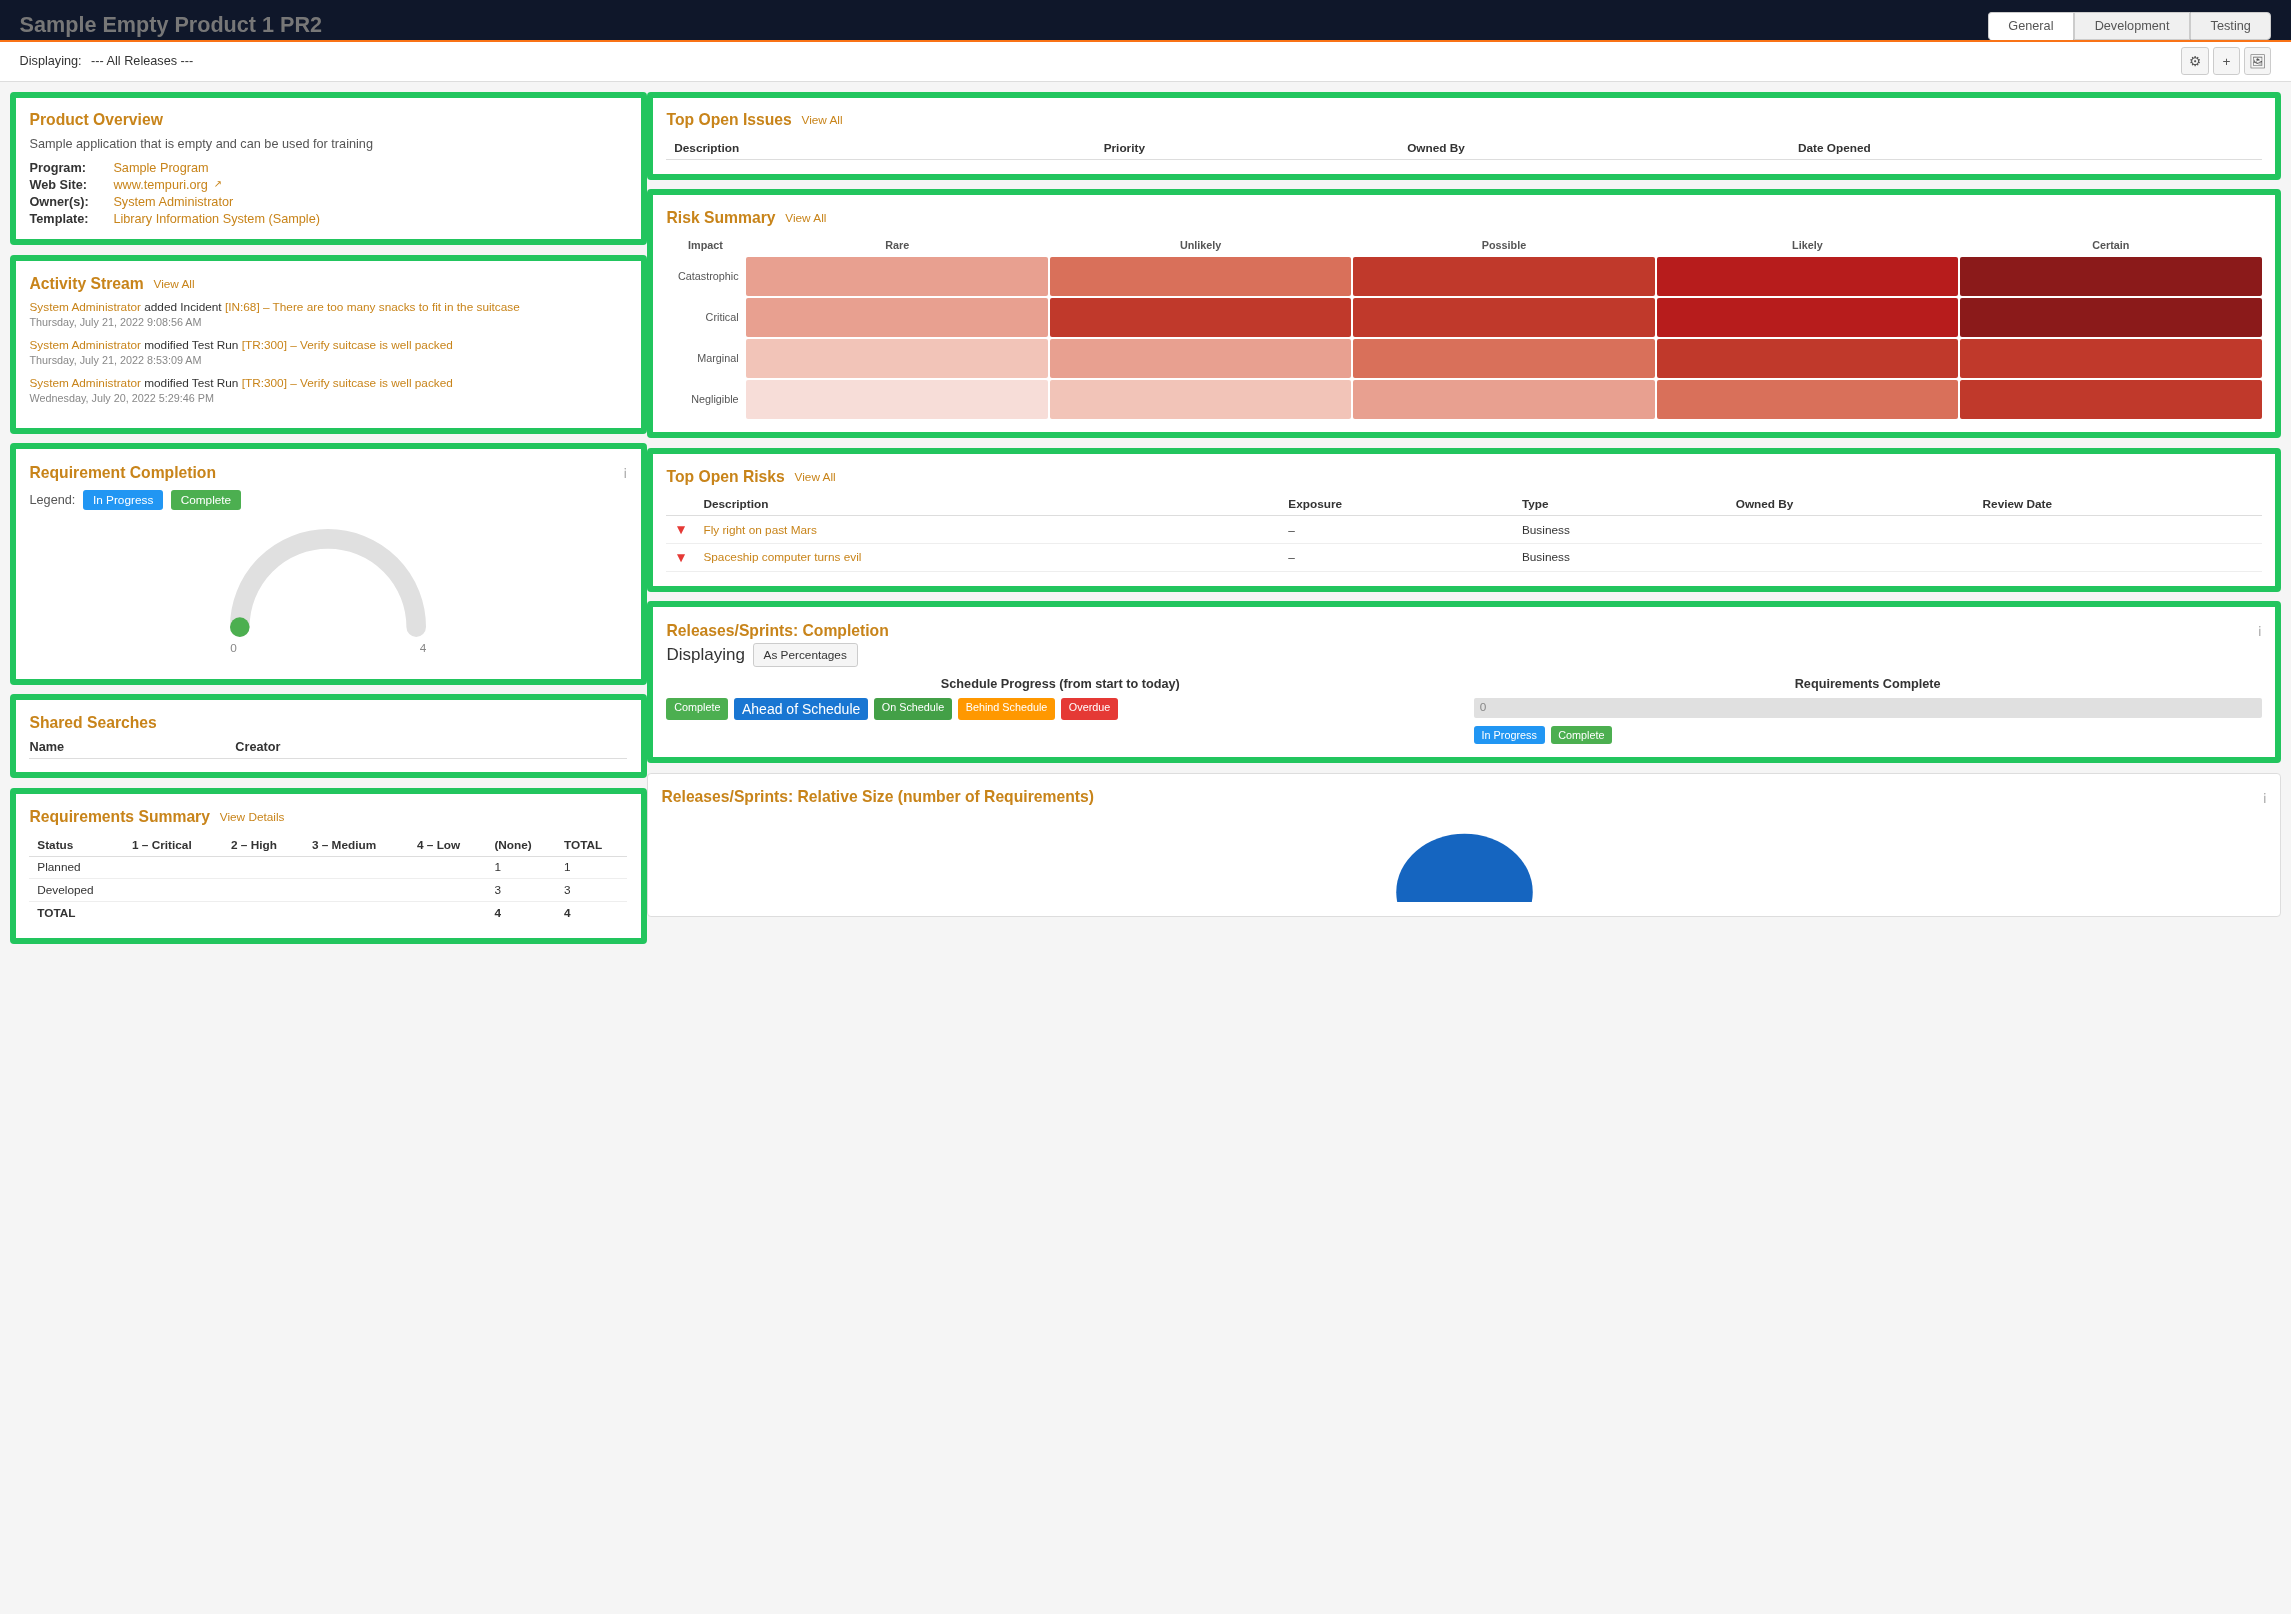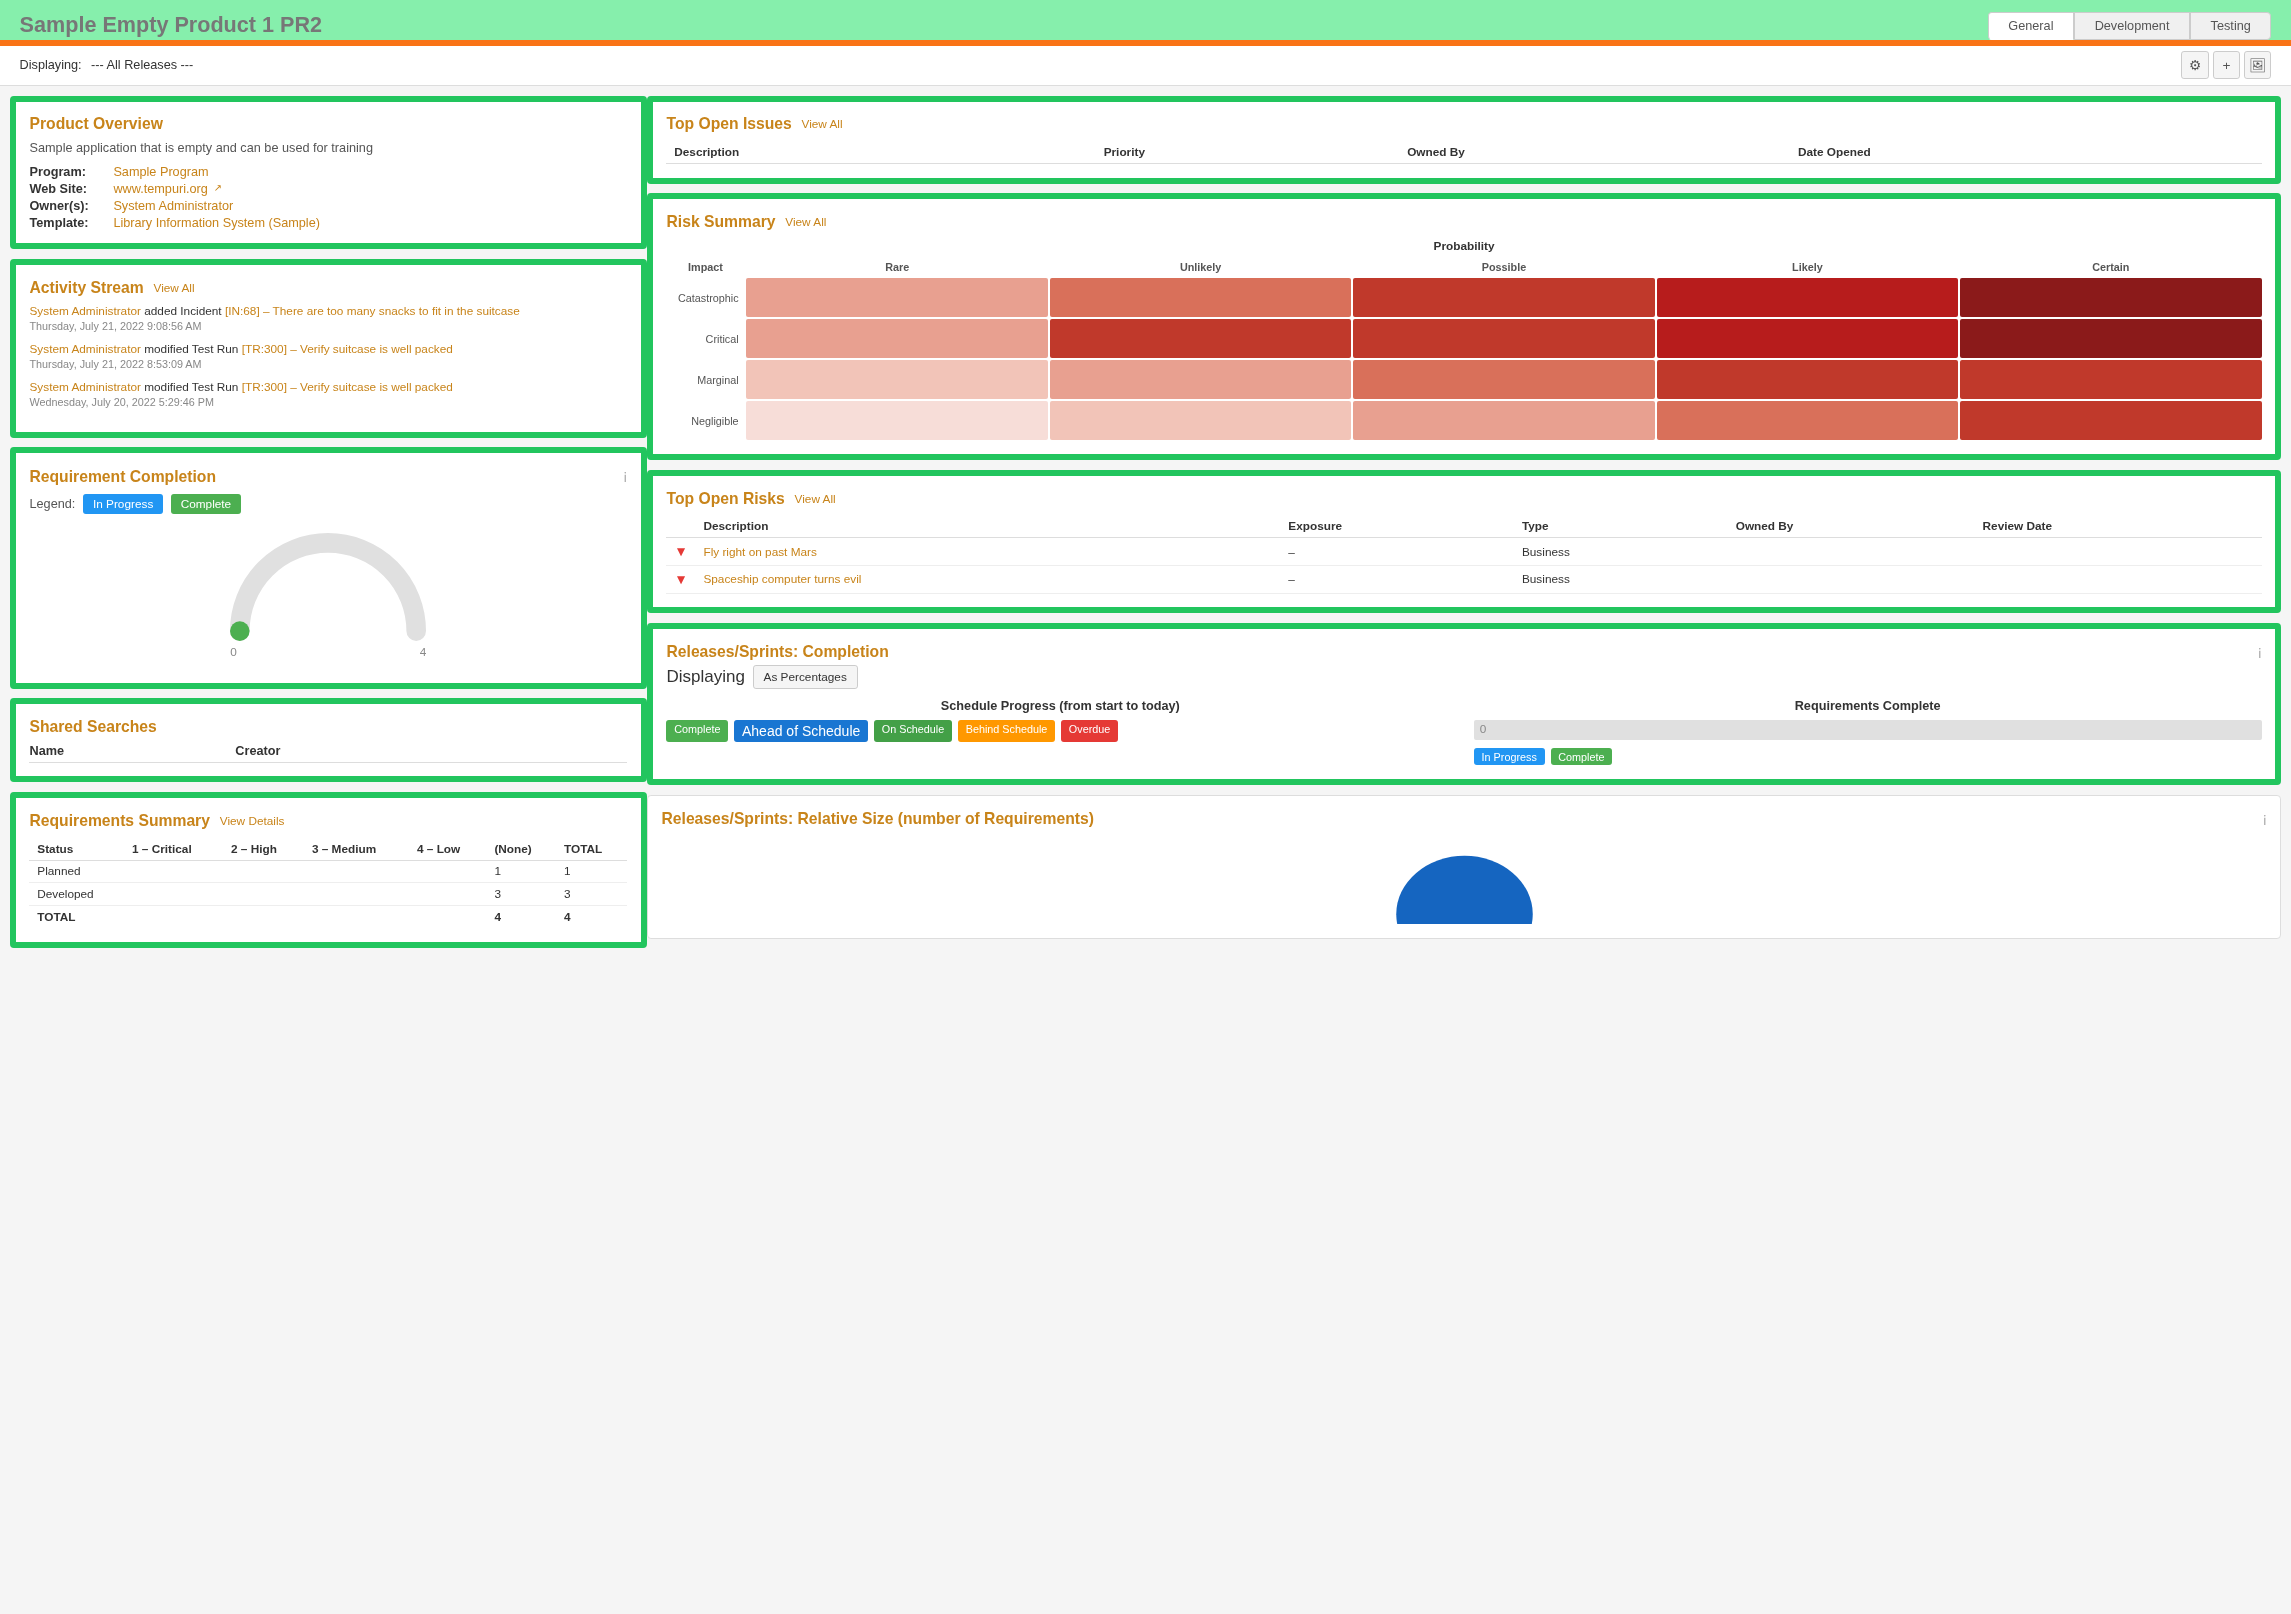--- a/index.html
+++ b/index.html
@@ -1,20 +1,20 @@
 <!DOCTYPE html>
 <html><head>
   <meta charset="utf-8">
   <style>
     * { box-sizing: border-box; margin: 0; padding: 0; }
     body { font-family: Arial, sans-serif; font-size: 12.7px; background: #f5f5f5; color: #333; }
 
     .top-bar {
       display: flex; justify-content: space-between; align-items: flex-start;
-      padding: 11.8px 19.6px 0 19.6px; background: #86efac; border-bottom: 6px solid #f97316;
+      padding: 11.8px 19.6px 0 19.6px; background: #0f172a; border-bottom: 2px solid #f97316;
     }
     .page-title { font-size: 21.6px; color: #555; font-weight: normal; }
     .page-title span { color: #777; font-weight: bold; }
     .top-tabs { display: flex; align-items: center; gap: 0; }
     .tab-btn {
       padding: 5.9px 19.6px; border: 1px solid #ccc; background: #f0f0f0;
       cursor: pointer; font-size: 12.7px; color: #555;
     }
     .tab-btn.active { background: #fff; border-bottom: 1px solid #fff; }
     .tab-btn:first-child { border-radius: 3.9px 0 0 3.9px; }
@@ -319,21 +319,20 @@
         <tbody></tbody>
       </table>
     </div>
 
     <div class="card">
       <div class="card-title-row">
         <span class="card-title" style="margin-bottom:0;">Risk Summary</span>
         <a class="view-all-link">View All</a>
       </div>
       <div class="risk-matrix-container">
-        <div class="risk-prob-label">Probability</div>
         <div class="risk-grid">
 
           <div class="risk-cell-header">Impact</div>
           <div class="risk-cell-header">Rare</div>
           <div class="risk-cell-header">Unlikely</div>
           <div class="risk-cell-header">Possible</div>
           <div class="risk-cell-header">Likely</div>
           <div class="risk-cell-header">Certain</div>
 
           <div class="risk-row-label">Catastrophic</div>

